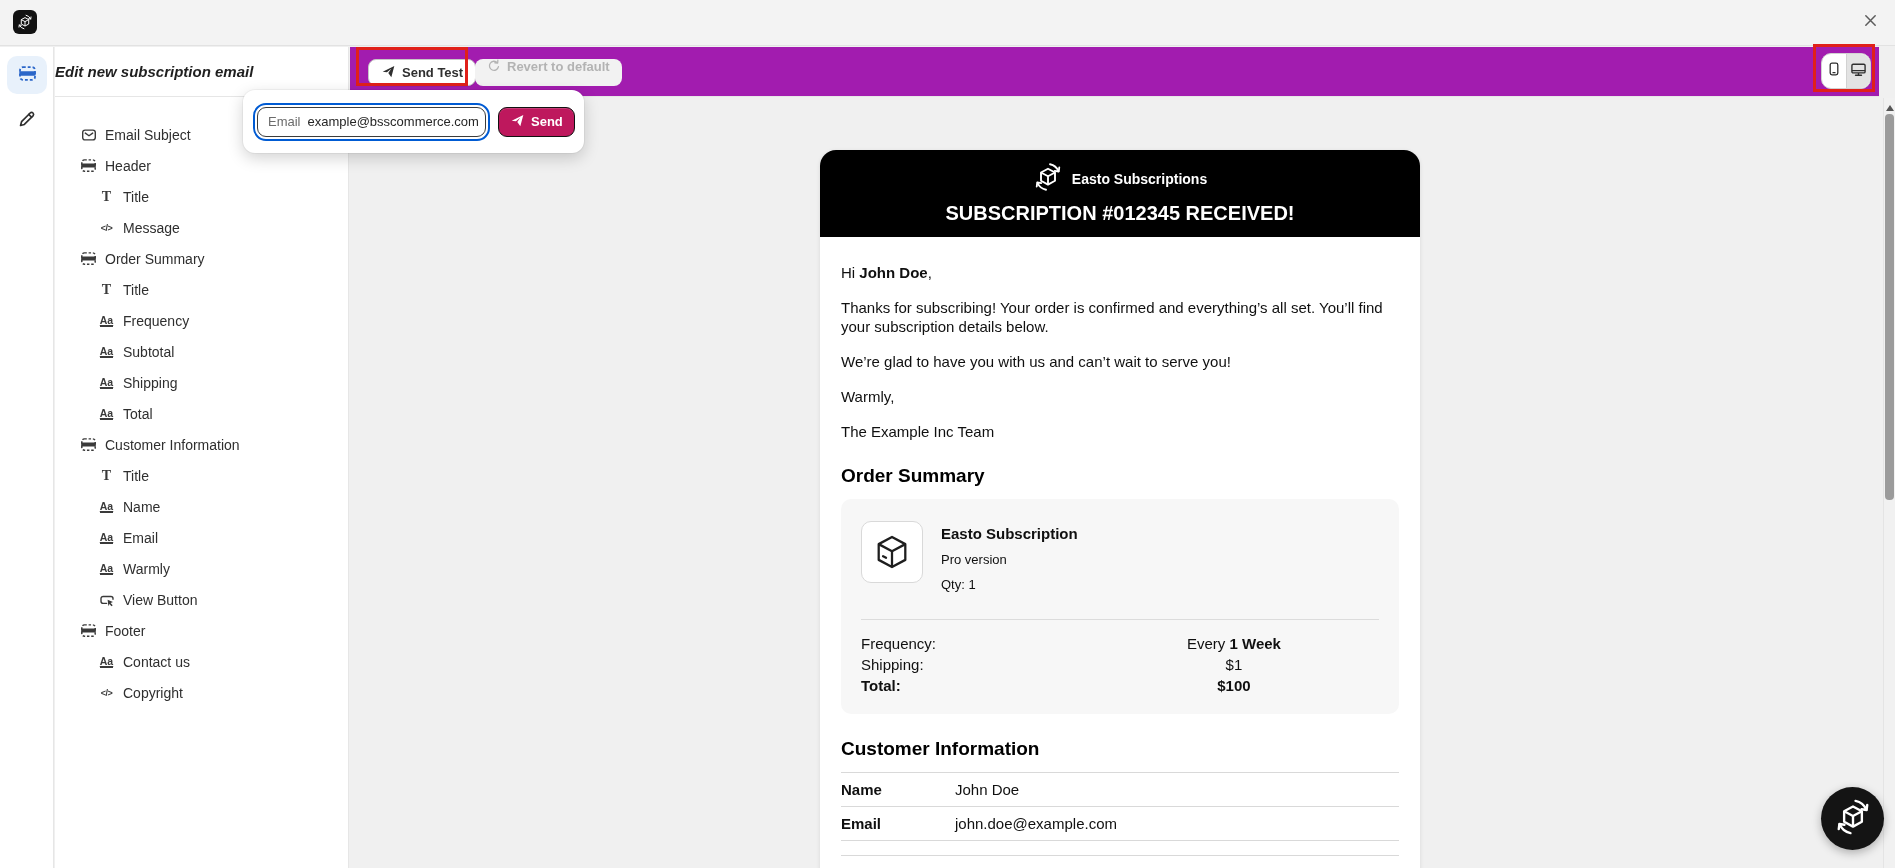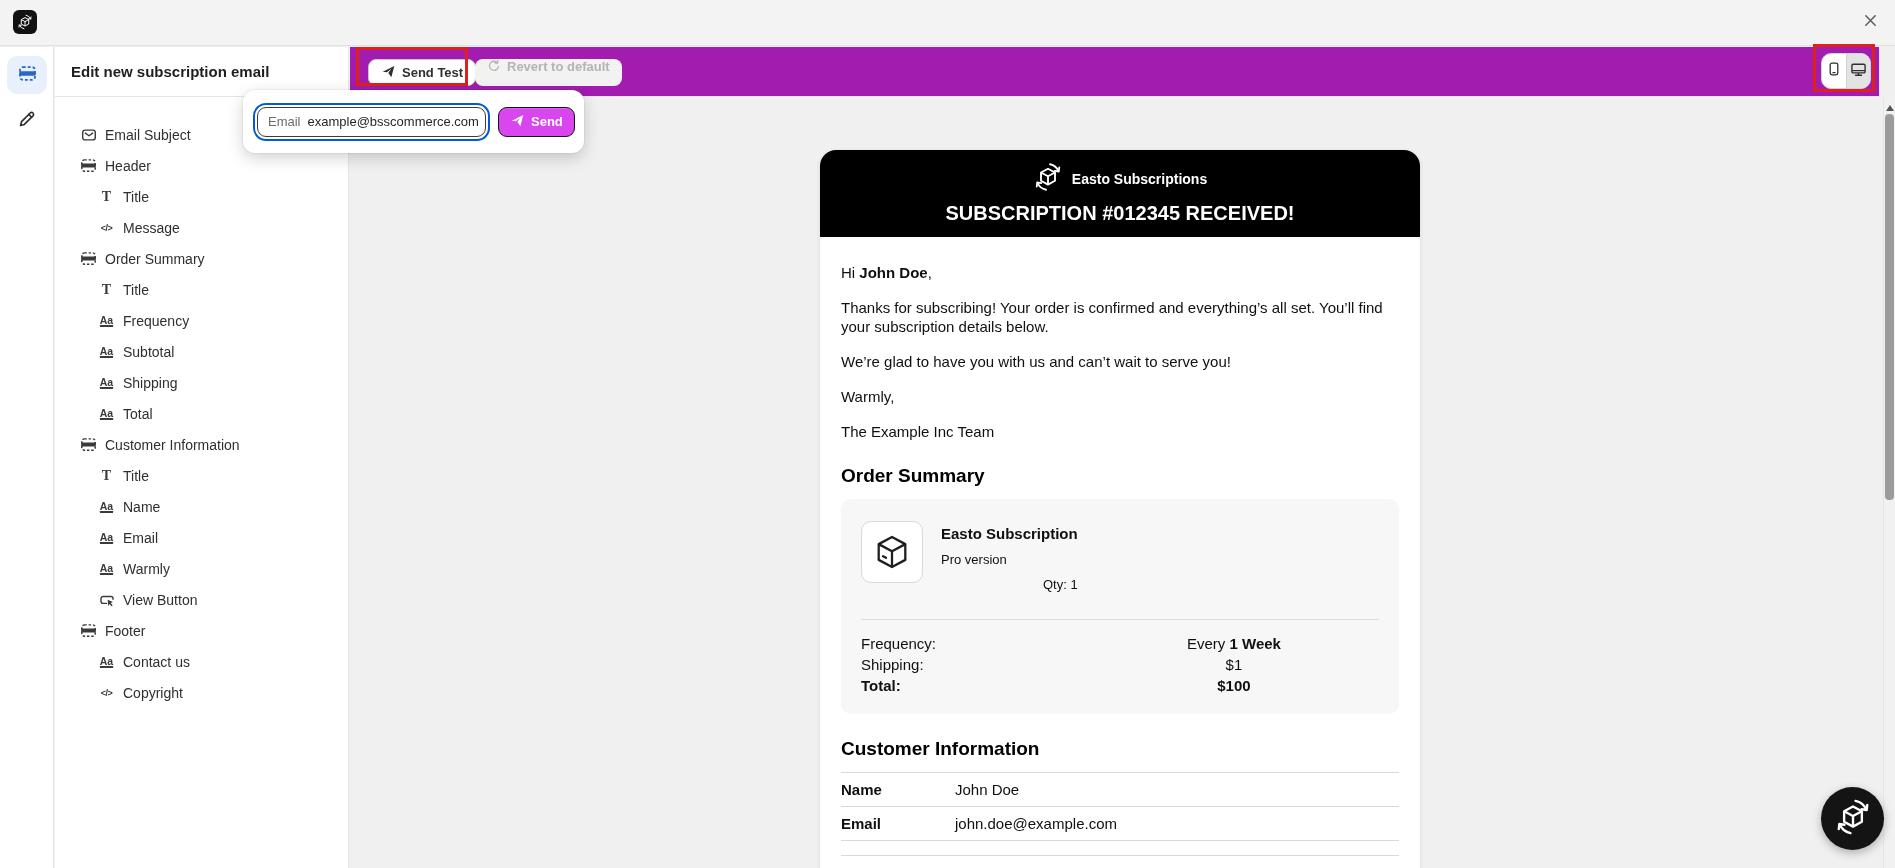--- a/index.html
+++ b/index.html
@@ -22,21 +22,21 @@
   .app-logo{position:absolute;left:13px;top:10px;width:24px;height:24px;background:#121212;border-radius:6px;display:flex;align-items:center;justify-content:center;}
   .close-x{position:absolute;right:16px;top:11px;width:18px;height:18px;color:#5c5c5c;display:flex;align-items:center;justify-content:center;cursor:pointer;}
 
   
   .rail{position:absolute;top:47px;left:0;width:54px;bottom:0;background:#fff;border-right:1px solid #e6e6e6;}
   .rail-tile{position:absolute;left:7px;top:9px;width:40px;height:38px;background:#e8f1fb;border-radius:10px;display:flex;align-items:center;justify-content:center;color:var(--accent_blue);cursor:pointer;}
   .rail-pencil{position:absolute;left:17px;top:62px;width:20px;height:20px;cursor:pointer;}
 
   
   .panel{position:absolute;top:47px;left:55px;width:294px;bottom:0;background:#fff;border-right:1px solid #e6e6e6;}
-  .panel-header{height:50px;border-bottom:1px solid #e6e6e6;display:flex;align-items:center;padding-left:16px;font-weight:700;font-size:15px;color:#1f1f1f;}
+  .panel-header{height:50px;border-bottom:1px solid #e6e6e6;display:flex;align-items:center;font-weight:700;font-size:15px;color:#1f1f1f;font-style:italic;}
   .tree{padding-top:22px;}
   .tree-row{height:31px;display:flex;align-items:center;gap:8px;font-size:14px;color:#2f2f2f;cursor:pointer;}
   .tree-row.l0{padding-left:25px;}
   .tree-row.l1{padding-left:43px;}
   .tree-icon{width:17px;height:17px;flex:0 0 17px;display:flex;align-items:center;justify-content:center;color:#3a3a3a;}
   .glyph-T{font-family:"Liberation Serif", serif;font-weight:700;font-size:14px;line-height:1;}
   .glyph-code{font-size:9px;font-weight:700;letter-spacing:-0.5px;}
   .aa{display:inline-block;border-bottom:1.6px solid currentColor;padding-bottom:1px;line-height:10px;}
   .aa > span{font-size:10.5px;font-weight:700;text-decoration:underline;}
 
@@ -48,37 +48,37 @@
   .redbox-device{position:absolute;right:4px;top:-3px;width:62px;height:48px;border:3px solid var(--highlight_red);z-index:5;pointer-events:none;}
   .device-toggle{position:absolute;right:8px;top:6px;width:50px;height:36px;border:1px solid #d2d2d2;border-radius:10px;background:#fff;display:flex;overflow:hidden;}
   .device-seg{flex:1;display:flex;align-items:center;justify-content:center;cursor:pointer;}
   .device-seg.active{background:#e3e3e3;border-left:1px solid #d2d2d2;}
 
   
   .popover{position:absolute;left:243px;top:90px;width:341px;height:63px;background:#fff;border-radius:12px;box-shadow:0 5px 16px rgba(0,0,0,.18),0 0 0 1px rgba(0,0,0,.04);z-index:60;display:flex;align-items:center;padding:0 14px;gap:12px;}
   .email-input{width:229px;height:30px;border:1.5px solid #3c3c3c;border-radius:9px;outline:2px solid var(--focus_blue);outline-offset:2px;display:flex;align-items:center;padding:0 10px;gap:7px;font-size:13px;background:#fff;cursor:text;}
   .email-input .prefix{color:#6b6b6b;}
   .email-input .value{color:#262626;white-space:nowrap;}
-  .btn-send{height:30px;padding:0 11px;background:#d946ef;border:1px solid #111;border-radius:9px;color:#fff;font-size:13px;font-weight:700;display:inline-flex;align-items:center;gap:6px;box-shadow:inset 0 1px 0 rgba(255,255,255,.16);cursor:pointer;}
+  .btn-send{height:30px;padding:0 11px;background:#be185d;border:1px solid #111;border-radius:9px;color:#fff;font-size:13px;font-weight:700;display:inline-flex;align-items:center;gap:6px;box-shadow:inset 0 1px 0 rgba(255,255,255,.16);cursor:pointer;}
 
   
   .preview{position:absolute;top:98px;left:350px;right:0;bottom:0;background:#f0f0f0;overflow:hidden;}
   .email-card{position:absolute;left:470px;top:52px;width:600px;height:960px;background:#fff;border-radius:16px 16px 0 0;box-shadow:0 1px 4px rgba(0,0,0,.10);}
   .email-header{height:87px;background:#000;border-radius:16px 16px 0 0;color:#fff;display:flex;flex-direction:column;align-items:center;justify-content:center;gap:7px;}
   .brand-row{display:flex;align-items:center;gap:9px;font-size:14px;font-weight:700;}
   .email-title{font-size:20px;font-weight:700;}
   .email-body{padding:26px 21px 20px;font-size:15px;color:#101010;line-height:19px;}
   .email-body p{margin:0 0 16px;}
   .h-section{font-size:19px;font-weight:700;margin:25px 0 14px;color:#000;}
   .os-box{background:#f7f7f7;border-radius:10px;padding:22px 20px 18px;}
   .product{display:flex;gap:18px;align-items:flex-start;}
   .p-img{width:62px;height:62px;background:#fff;border:1px solid #d9d9d9;border-radius:10px;display:flex;align-items:center;justify-content:center;flex:0 0 62px;}
   .p-name{font-weight:700;font-size:15px;margin:3px 0 7px;}
   .p-sub{font-size:13px;margin-bottom:6px;}
-  .p-qty{font-size:13px;text-align:right;}
+  .p-qty{font-size:13px;}
   .os-div{border:none;border-top:1px solid #dcdcdc;margin:25px 0 13px;}
   .t-row{display:flex;line-height:21px;font-size:15px;}
   .t-label{width:44%;text-align:left;}
   .t-val{flex:1;text-align:center;}
   .bold{font-weight:700;}
   .ci-table{border-top:1px solid #d9d9d9;}
   .ci-row{display:flex;padding:7px 0;border-bottom:1px solid #d9d9d9;font-size:15px;align-items:center;}
   .ci-label{width:114px;font-weight:700;}
 
   

